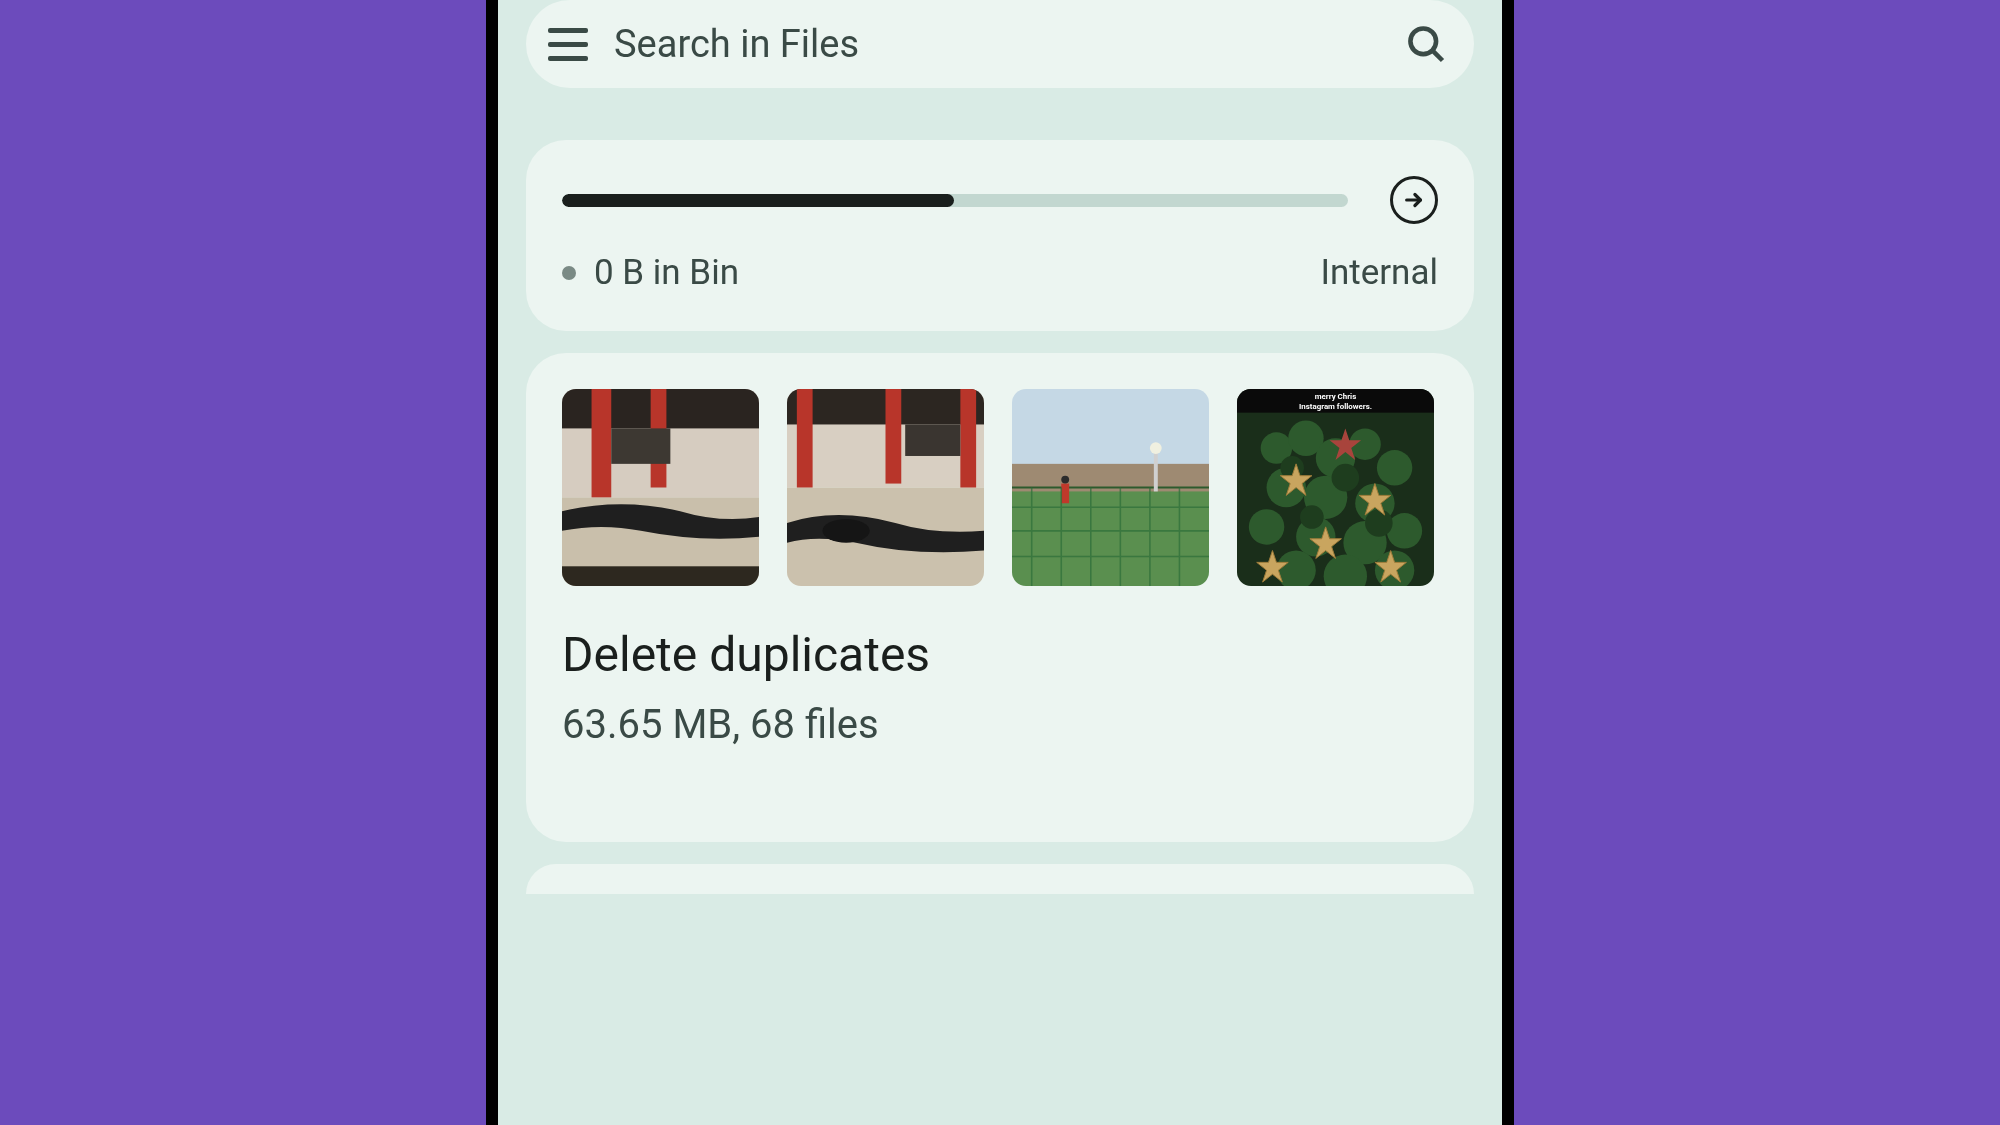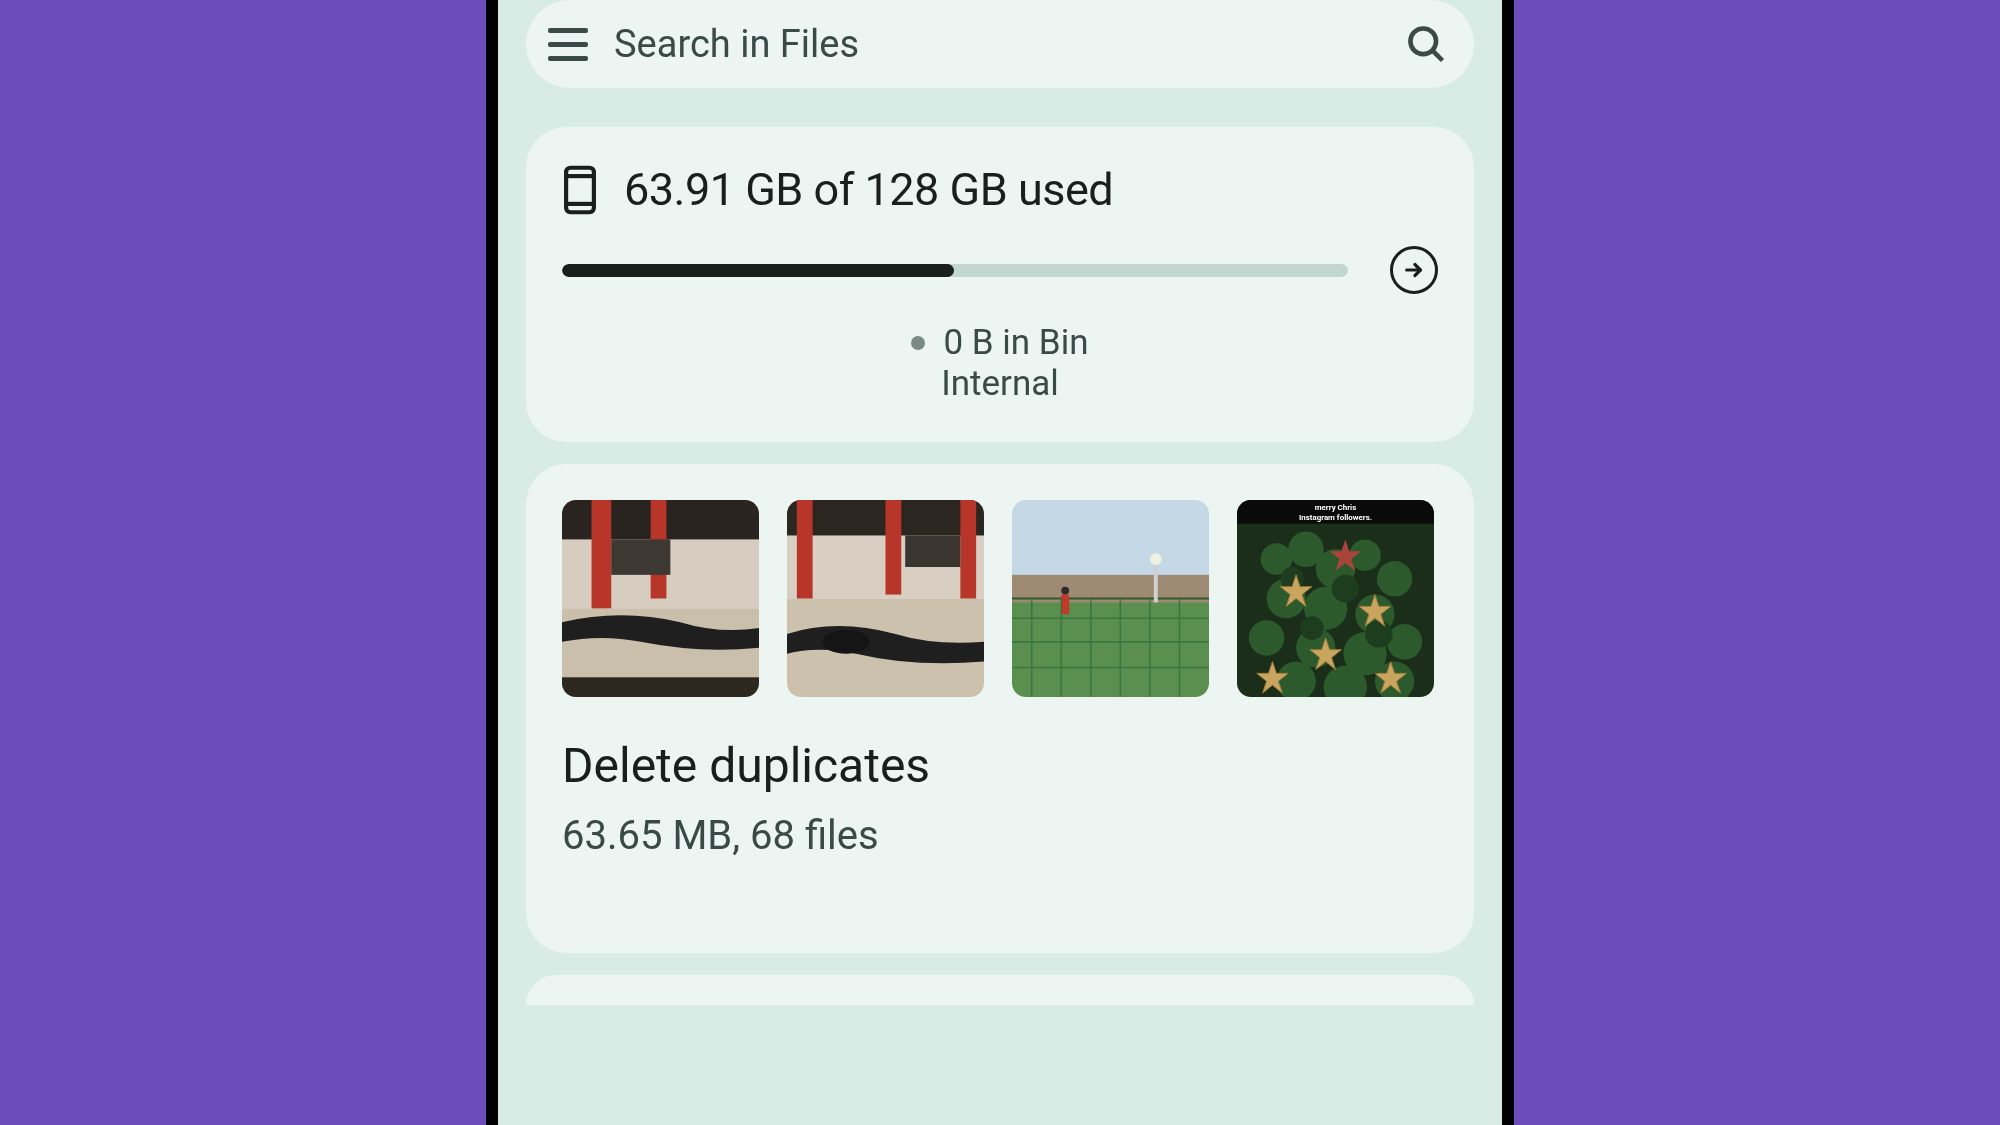--- a/index.html
+++ b/index.html
@@ -32,21 +32,21 @@
       overflow: hidden;
     }
     .search-bar {
       background: #ecf5f1;
       border-radius: 50px;
       height: 88px;
       display: flex;
       align-items: center;
       padding: 0 26px 0 22px;
       gap: 22px;
-      margin-bottom: 39px;
+      margin-bottom: 52px;
     }
     .hamburger-icon {
       width: 44px;
       height: 44px;
       display: flex;
       flex-direction: column;
       justify-content: center;
       gap: 9px;
       cursor: pointer;
     }
@@ -117,21 +117,20 @@
       display: flex;
       align-items: center;
       justify-content: center;
       cursor: pointer;
       flex-shrink: 0;
     }
     .storage-footer {
       display: flex;
       align-items: center;
       justify-content: space-between;
-      flex-direction: column;
     }
     .bin-info {
       display: flex;
       align-items: center;
       gap: 18px;
     }
     .dot {
       width: 14px;
       height: 14px;
       background: #7a8a85;
@@ -204,28 +203,20 @@
       <div class="search-placeholder">Search in Files</div>
       <div class="search-icon">
         <svg viewBox="0 0 24 24" fill="none" stroke="#3a4a46" stroke-width="2.5">
           <circle cx="10.5" cy="10.5" r="7"></circle>
           <line x1="16" y1="16" x2="21" y2="21"></line>
         </svg>
       </div>
     </div>
 
     <div class="card">
-      <div class="storage-header">
-        <svg class="device-icon" viewBox="0 0 24 36" fill="none" stroke="#1a1f1d" stroke-width="3">
-          <rect x="2" y="2" width="20" height="32" rx="3"></rect>
-          <line x1="2" y1="28" x2="22" y2="28"></line>
-          <line x1="2" y1="8" x2="22" y2="8"></line>
-        </svg>
-        <div class="storage-text">63.91 GB of 128 GB used</div>
-      </div>
       <div class="progress-row">
         <div class="progress-bar">
           <div class="progress-fill"></div>
         </div>
         <div class="arrow-circle">
           <svg width="22" height="22" viewBox="0 0 24 24" fill="none" stroke="#1a1f1d" stroke-width="3.5" stroke-linecap="round" stroke-linejoin="round">
             <line x1="4" y1="12" x2="19" y2="12"></line>
             <polyline points="13 6 19 12 13 18"></polyline>
           </svg>
         </div>

